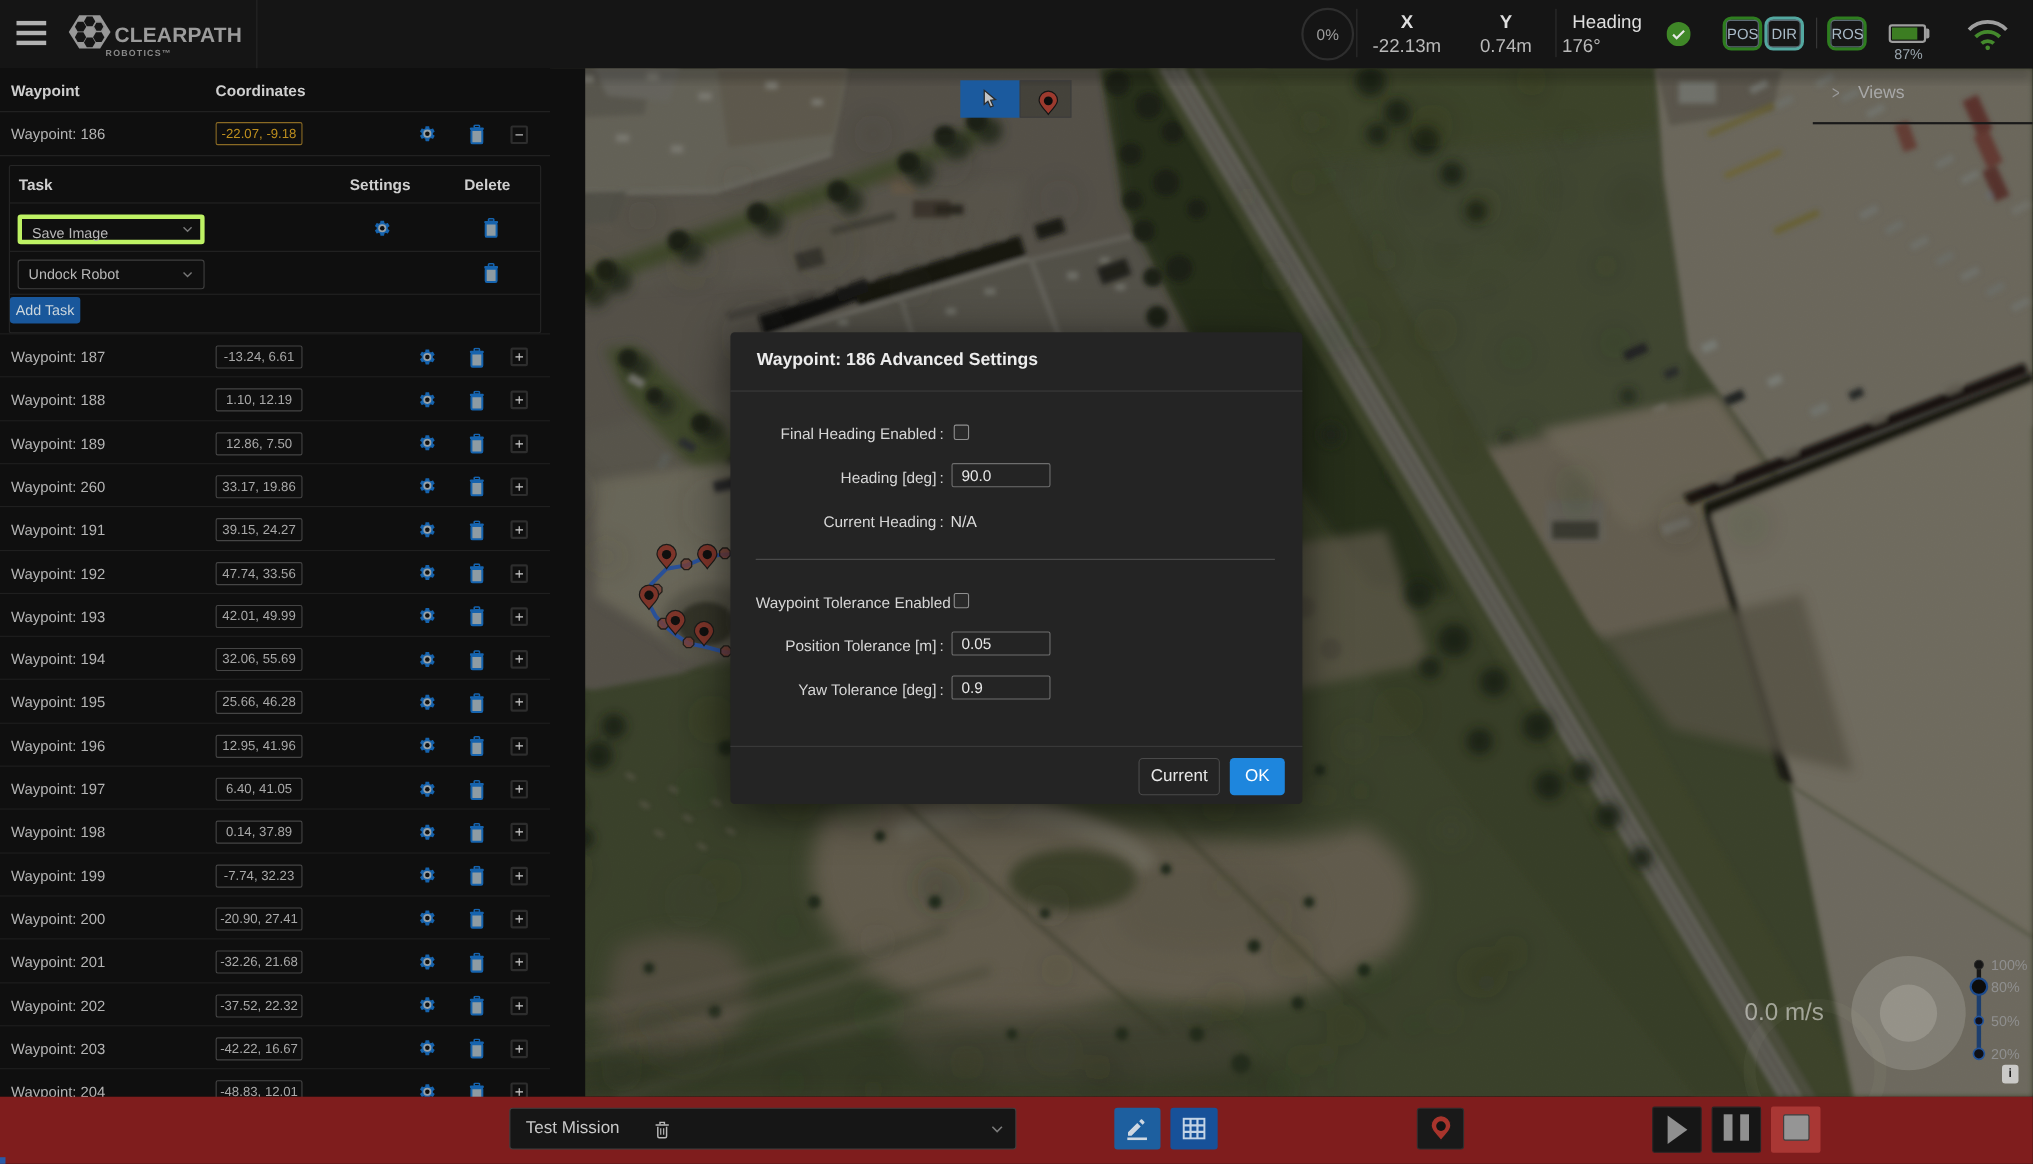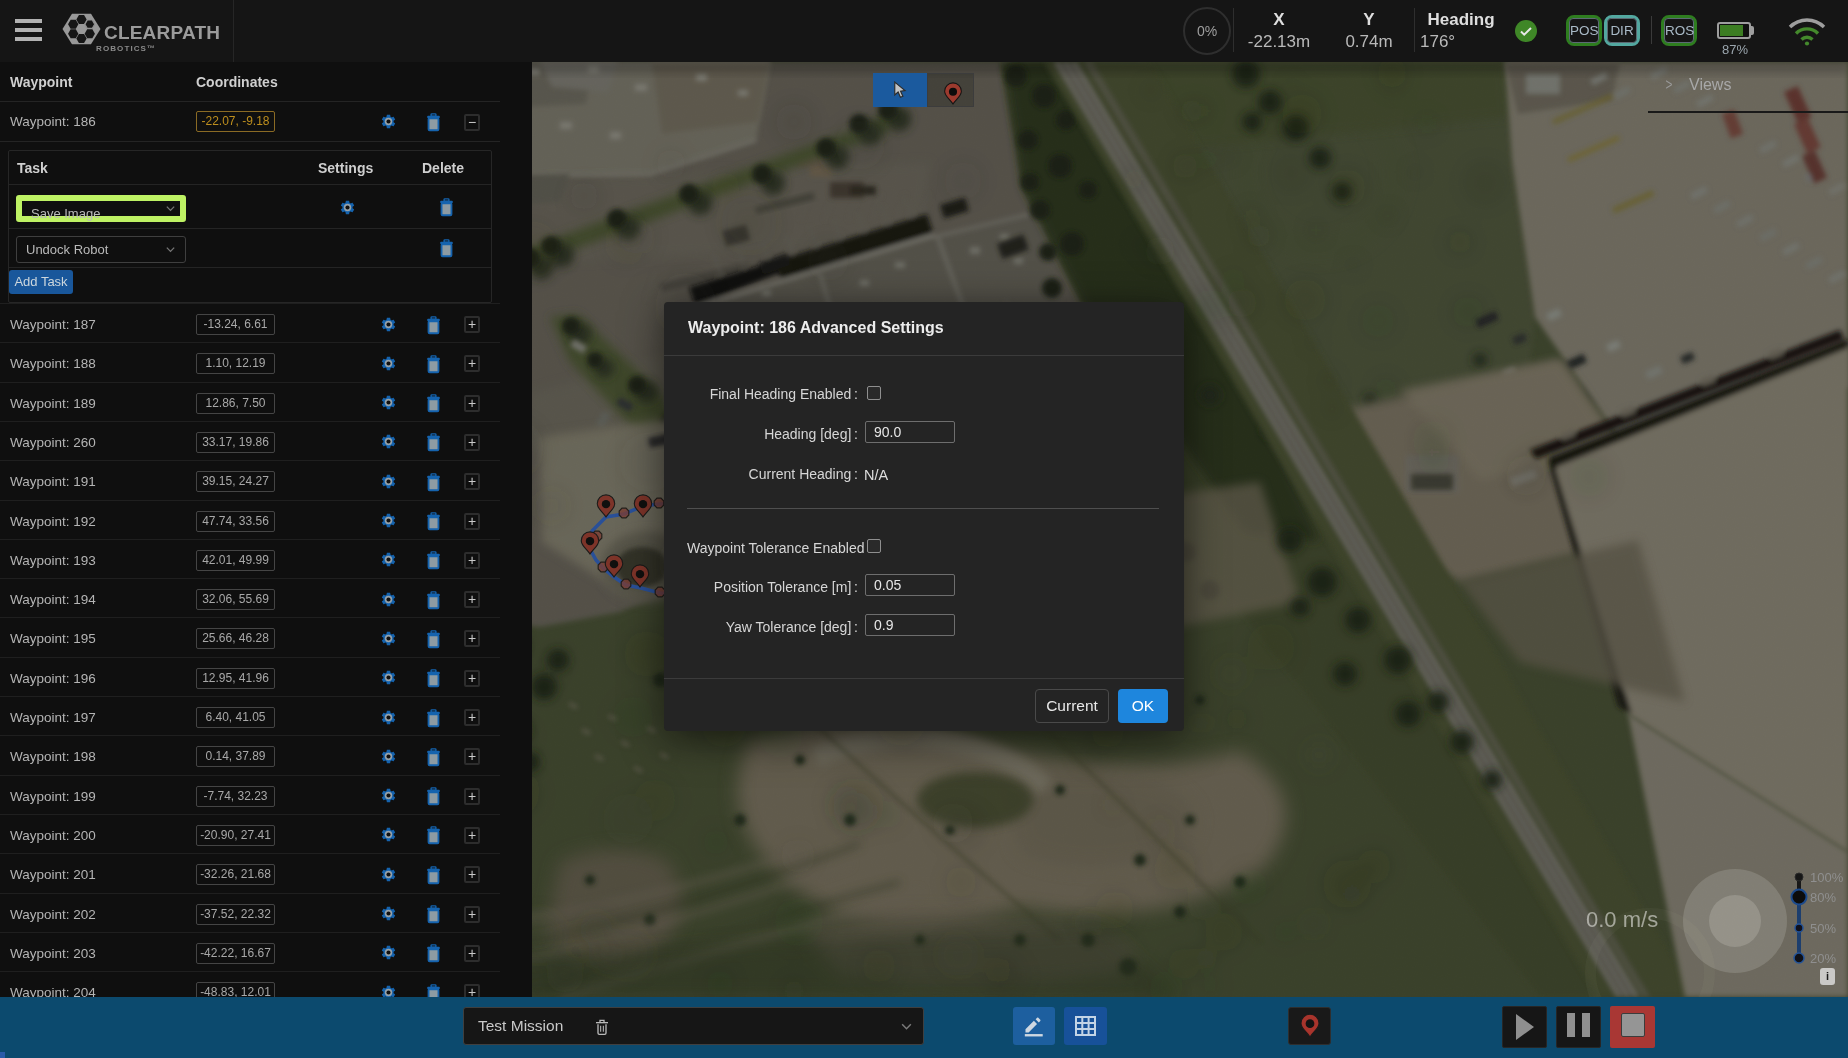--- a/index.html
+++ b/index.html
@@ -1,20 +1,20 @@
 <!DOCTYPE html>
 <html><head><meta charset="utf-8"><style>
 *{margin:0;padding:0;box-sizing:border-box}
 html,body{width:1848px;height:1058px;overflow:hidden;background:#0f0f0f;
 font-family:"Liberation Sans",sans-serif;}
 .abs{position:absolute}
 #topbar{left:0;top:0;width:1848px;height:62px;background:#151515;z-index:30}
 #sidebar{left:0;top:62px;width:532px;height:935px;background:#0f0f0f;z-index:20}
 #map{left:500px;top:62px;width:1348px;height:935px;overflow:hidden;z-index:1}
-#bottombar{left:0;top:997px;width:1848px;height:61px;background:#0c4a6e;z-index:30}
+#bottombar{left:0;top:997px;width:1848px;height:61px;background:#7f1d1d;z-index:30}
 #modal{left:664px;top:302px;width:520px;height:429px;background:#242424;z-index:40;border-radius:4px;box-shadow:0 8px 40px rgba(0,0,0,.6)}
 .hdrtxt{color:#cfcfcf;font-weight:bold;font-size:14px}
 .rowtxt{color:#b4b4b4;font-size:13.5px}
 .coordbox{position:absolute;left:196px;width:79px;height:21px;border:1px solid #454545;
 border-radius:2px;color:#a8a8a8;font-size:12px;text-align:center;line-height:19px}
 .pm{position:absolute;left:464px;width:16px;height:17px;border:2px solid #2d2d2d;border-radius:2px;
 color:#c9c9c9;font-size:14px;text-align:center;line-height:13px}
 .wrow{position:absolute;left:0;width:500px;height:40px;border-top:1px solid #1f1f1f}
 .mlabel{position:absolute;right:326px;color:#d6d6d6;font-size:14px;text-align:right;white-space:nowrap}
 .minput{position:absolute;left:201px;width:90px;height:22px;border:1px solid #6e6e6e;border-radius:2px;
@@ -578,21 +578,21 @@
     <div class="abs" style="left:104px;top:22px;color:#9b9b9b;font-size:19px;font-weight:bold;letter-spacing:0.2px">CLEARPATH</div>
     <div class="abs" style="left:96px;top:44px;color:#8a8a8a;font-size:8px;font-weight:bold;letter-spacing:1.1px">ROBOTICS™</div>
     <div class="abs" style="left:233px;top:0;width:1px;height:62px;background:#262626"></div>
     <div class="abs" style="left:1183px;top:7px;width:48px;height:48px;border:2px solid #2e2e2e;border-radius:50%;color:#9e9e9e;font-size:14px;text-align:center;line-height:44px">0%</div>
     <div class="abs" style="left:1233px;top:8px;width:1px;height:44px;background:#2e2e2e"></div>
     <div class="abs" style="left:1240px;top:10px;width:78px;text-align:center;color:#dedede;font-weight:bold;font-size:17px">X</div>
     <div class="abs" style="left:1240px;top:32px;width:78px;text-align:center;color:#b9b9b9;font-size:17px">-22.13m</div>
     <div class="abs" style="left:1330px;top:10px;width:78px;text-align:center;color:#dedede;font-weight:bold;font-size:17px">Y</div>
     <div class="abs" style="left:1330px;top:32px;width:78px;text-align:center;color:#b9b9b9;font-size:17px">0.74m</div>
     <div class="abs" style="left:1414px;top:8px;width:1px;height:44px;background:#2e2e2e"></div>
-    <div class="abs" style="left:1420px;top:10px;width:82px;text-align:center;color:#dedede;font-weight:bold;font-size:17px">Heading</div>
+    <div class="abs" style="left:1420px;top:10px;width:82px;text-align:center;color:#dedede;font-weight:normal;font-size:17px">Heading</div>
     <div class="abs" style="left:1420px;top:32px;width:82px;color:#b9b9b9;font-size:17px">176°</div>
     <svg class="abs" style="left:1515px;top:20px" width="22" height="22" viewBox="0 0 22 22">
 <circle cx="11" cy="11" r="11" fill="#3f8727"></circle>
       <path d="M6 11.5l3.2 3.2L16 8" fill="none" stroke="#e8e8e8" stroke-width="2"></path>
     </svg>
     <div class="abs" style="left:1566px;top:15px;width:36px;height:31px;border:3px solid #2e7d1f;border-radius:8px;background:#161616"></div>
     <div class="abs" style="left:1569px;top:18px;width:30px;height:25px;border:1px solid #5c6a74;border-radius:4px;color:#a9bac7;font-size:13.5px;text-align:center;line-height:23px">POS</div>
     <div class="abs" style="left:1604px;top:15px;width:36px;height:31px;border:3px solid #53a8a0;border-radius:8px;background:#161616"></div>
     <div class="abs" style="left:1607px;top:18px;width:30px;height:25px;border:1px solid #5c6a74;border-radius:4px;color:#a9bac7;font-size:13.5px;text-align:center;line-height:23px">DIR</div>
     <div class="abs" style="left:1651px;top:16px;width:1px;height:28px;background:#3a3a3a"></div>
@@ -625,21 +625,21 @@
 <rect x="3.2" y="3.6" width="17.6" height="3.4" rx="1" fill="#1563ae"></rect>
 <rect x="8.6" y="0.8" width="6.8" height="3.4" rx="1" fill="none" stroke="#1563ae" stroke-width="2"></rect>
     </svg>
     <div class="abs pm" style="top:52px">−</div>
     <div class="abs" style="left:0;top:79px;width:500px;height:1px;background:#242424"></div>
     <div class="abs" style="left:8px;top:88px;width:484px;height:153px;border:1px solid #262626;border-radius:2px"></div>
     <div class="abs hdrtxt" style="left:17px;top:98px">Task</div>
     <div class="abs hdrtxt" style="left:318px;top:98px">Settings</div>
     <div class="abs hdrtxt" style="left:422px;top:98px">Delete</div>
     <div class="abs" style="left:9px;top:122px;width:482px;height:1px;background:#242424"></div>
-    <div class="abs" style="left:16px;top:133px;width:170px;height:27px;border:6px solid #bef264;border-radius:3px;color:#b9b9b9;font-size:13px;line-height:25px;padding-left:9px">Save Image</div>
+    <div class="abs" style="left:16px;top:133px;width:170px;height:27px;border:4px solid #bef264;border-radius:3px;color:#b9b9b9;font-size:13px;line-height:25px;padding-left:9px">Save Image</div>
     <svg class="abs" style="left:164.5px;top:141.0px" width="11" height="11" viewBox="0 0 12 12">
       <path d="M2 4l4 4 4-4" fill="none" stroke="#777" stroke-width="1.4"></path>
     </svg>
     <svg class="abs" style="left:338.5px;top:136.5px" width="17" height="17" viewBox="0 0 24 24">
       <path d="M19.14 12.94c.04-.3.06-.61.06-.94 0-.32-.02-.64-.07-.94l2.03-1.58c.18-.14.23-.41.12-.61l-1.92-3.32c-.12-.22-.37-.29-.59-.22l-2.39.96c-.5-.38-1.03-.7-1.62-.94L14.4 2.81c-.04-.24-.24-.41-.48-.41h-3.84c-.24 0-.43.17-.47.41L9.25 5.35c-.59.24-1.13.57-1.62.94l-2.39-.96c-.22-.08-.47 0-.59.22L2.74 8.87c-.12.21-.08.47.12.61l2.03 1.58c-.05.3-.09.63-.09.94s.02.64.07.94l-2.03 1.58c-.18.14-.23.41-.12.61l1.92 3.32c.12.22.37.29.59.22l2.39-.96c.5.38 1.03.7 1.62.94l.36 2.54c.05.24.24.41.48.41h3.84c.24 0 .44-.17.47-.41l.36-2.54c.59-.24 1.13-.56 1.62-.94l2.39.96c.22.08.47 0 .59-.22l1.92-3.32c.12-.22.07-.47-.12-.61l-2.01-1.58z" fill="#1563ae"></path>
       <circle cx="12" cy="12" r="5.2" fill="#97a2a9"></circle>
       <circle cx="12" cy="12" r="2.9" fill="#101010"></circle>
     </svg>
     <svg class="abs" style="left:437.5px;top:135.5px" width="17" height="19" viewBox="0 0 24 26">
 <rect x="5" y="7" width="14" height="17" rx="1.5" fill="#8d9ba3" stroke="#1563ae" stroke-width="2.6"></rect>

